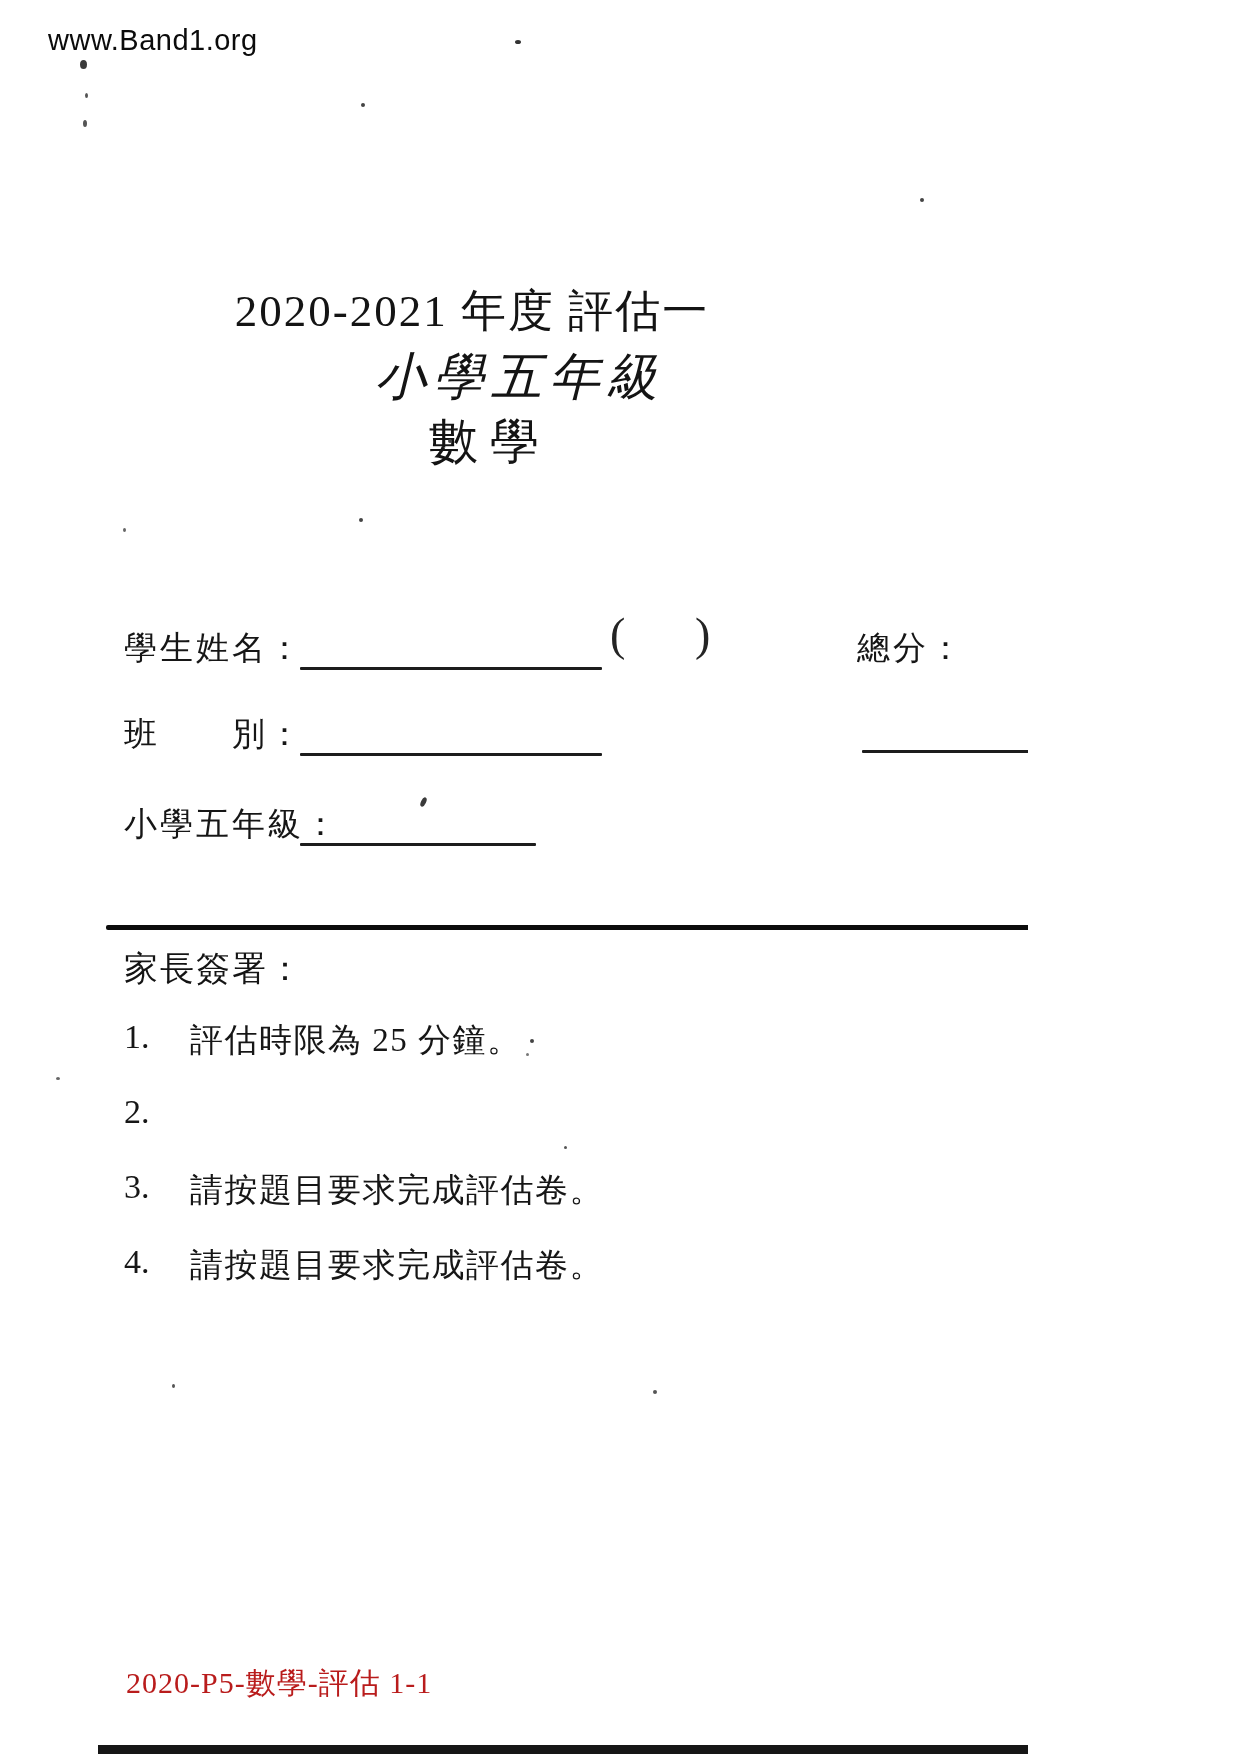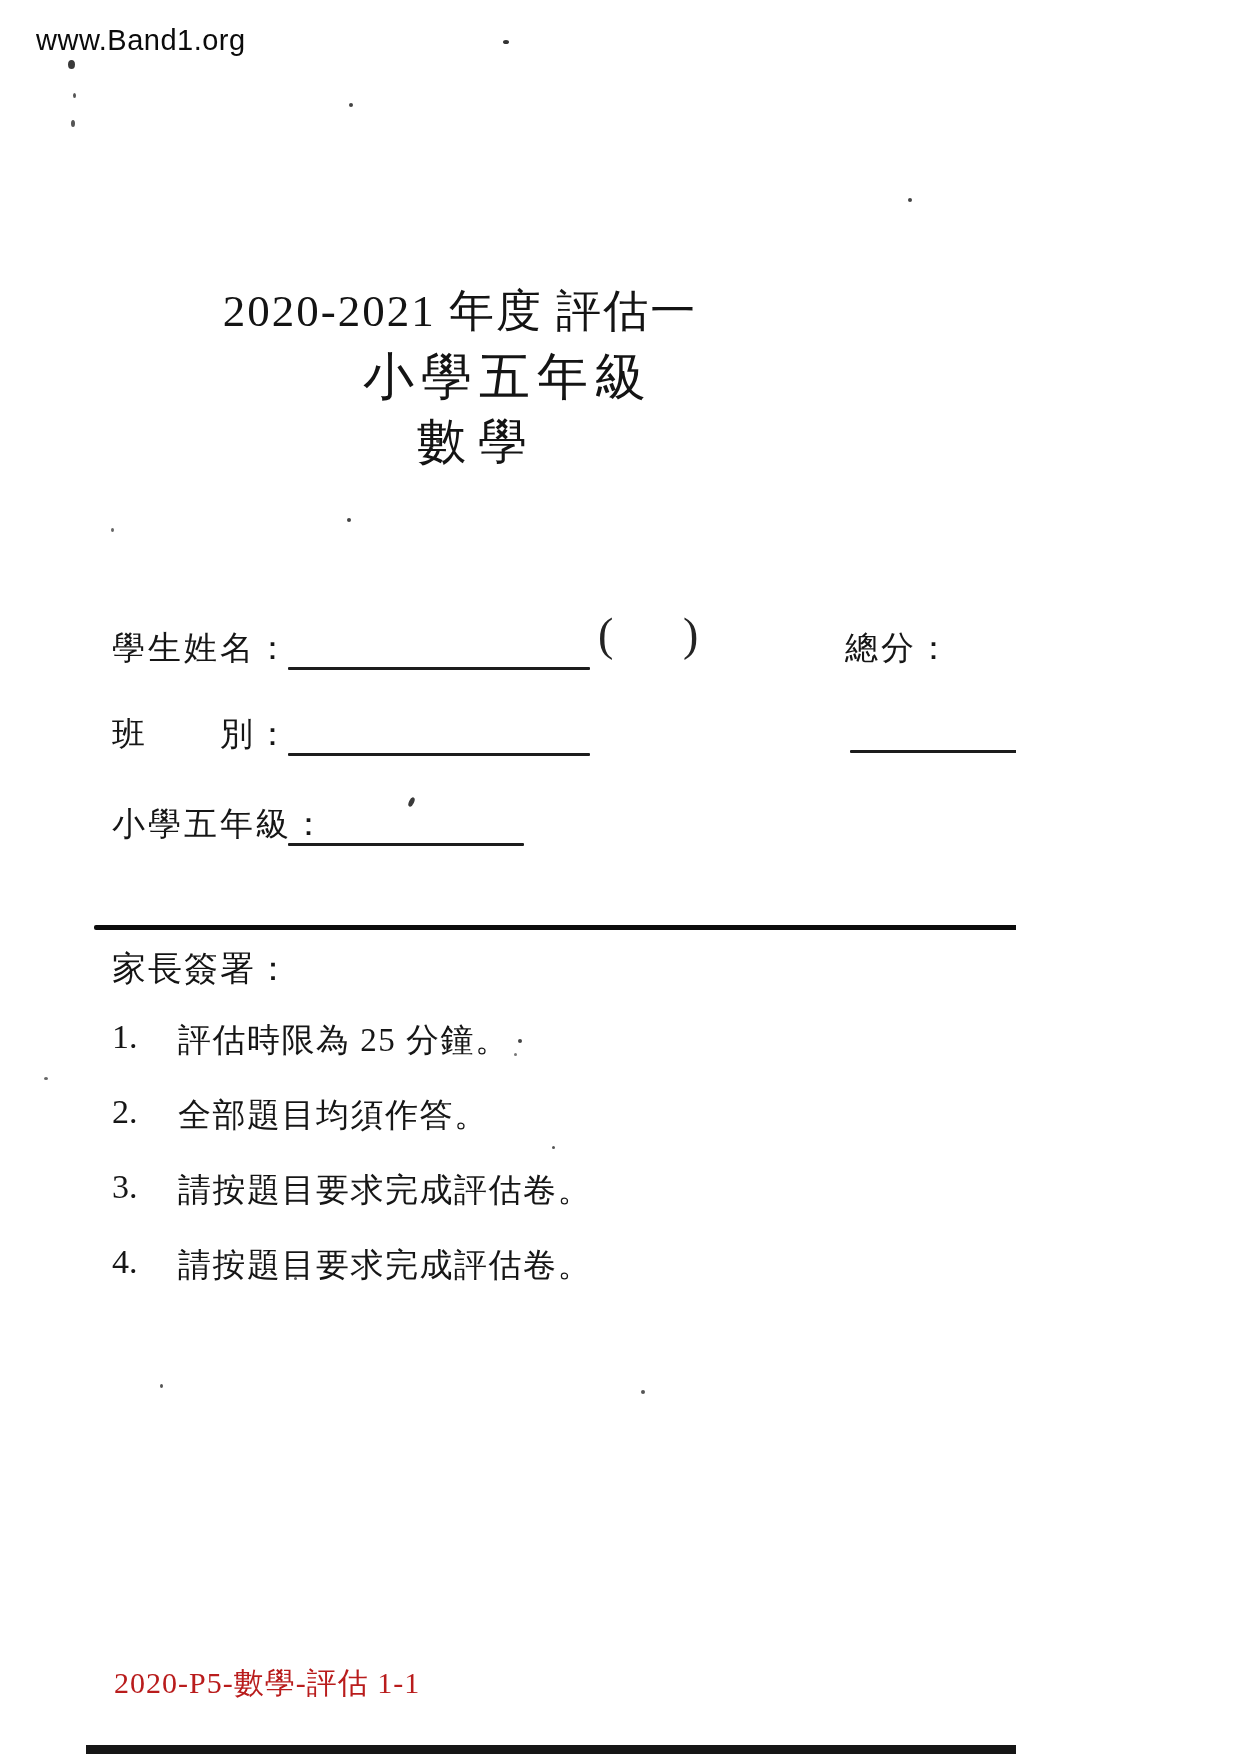--- a/index.html
+++ b/index.html
@@ -3,34 +3,35 @@
 <meta charset="utf-8">
 <style>
   html,body{margin:0;padding:0;background:#ffffff;}
   .page{
     position:relative;
     width:1016px;height:1754px;
     background:#ffffff;
     overflow:hidden;
     font-family:"Liberation Serif", serif;
     color:#171717;
+    margin-left:12px;
   }
   .abs{position:absolute;}
 
   
   .watermark{
     left:36px;top:24px;
     font-family:"Liberation Sans", sans-serif;
     font-size:29px;color:#0b0b0b;letter-spacing:0.5px;
   }
 
   
   .title-line{left:0;width:100%;text-align:center;line-height:1.12;color:#141414;}
   .t1{top:286px;font-size:45px;letter-spacing:2px;margin-left:-48px;}
-  .t2{top:349px;font-size:51px;letter-spacing:7px;}
+  .t2{top:349px;font-size:51px;letter-spacing:7px;font-style:italic;}
   .t3{top:415px;font-size:49px;letter-spacing:12px;margin-left:-30px;}
 
   
   .lbl{font-size:33px;letter-spacing:3px;color:#161616;line-height:1.1;}
   .r1-label{left:112px;top:630px;}
   .total-label{left:845px;top:630px;}
   .r2-label{left:112px;top:716px;}
   .r3-label{left:112px;top:806px;}
 
   
@@ -93,21 +94,20 @@
   <div class="abs fill-line l3"></div>
 
   <div class="abs divider"></div>
 
   <div class="abs notes-heading">家長簽署：</div>
 
   <div class="abs note-num row1">1.</div>
   <div class="abs note-text row1">評估時限為 25 分鐘。</div>
 
   <div class="abs note-num row2">2.</div>
-  <div class="abs note-text row2">全部題目均須作答。</div>
 
   <div class="abs note-num row3">3.</div>
   <div class="abs note-text row3">請按題目要求完成評估卷。</div>
 
   <div class="abs note-num row4">4.</div>
   <div class="abs note-text row4">請按題目要求完成評估卷。</div>
 
   <div class="abs footer-code">2020-P5-數學-評估 1-1</div>
 
   <div class="abs scan-bar"></div>

